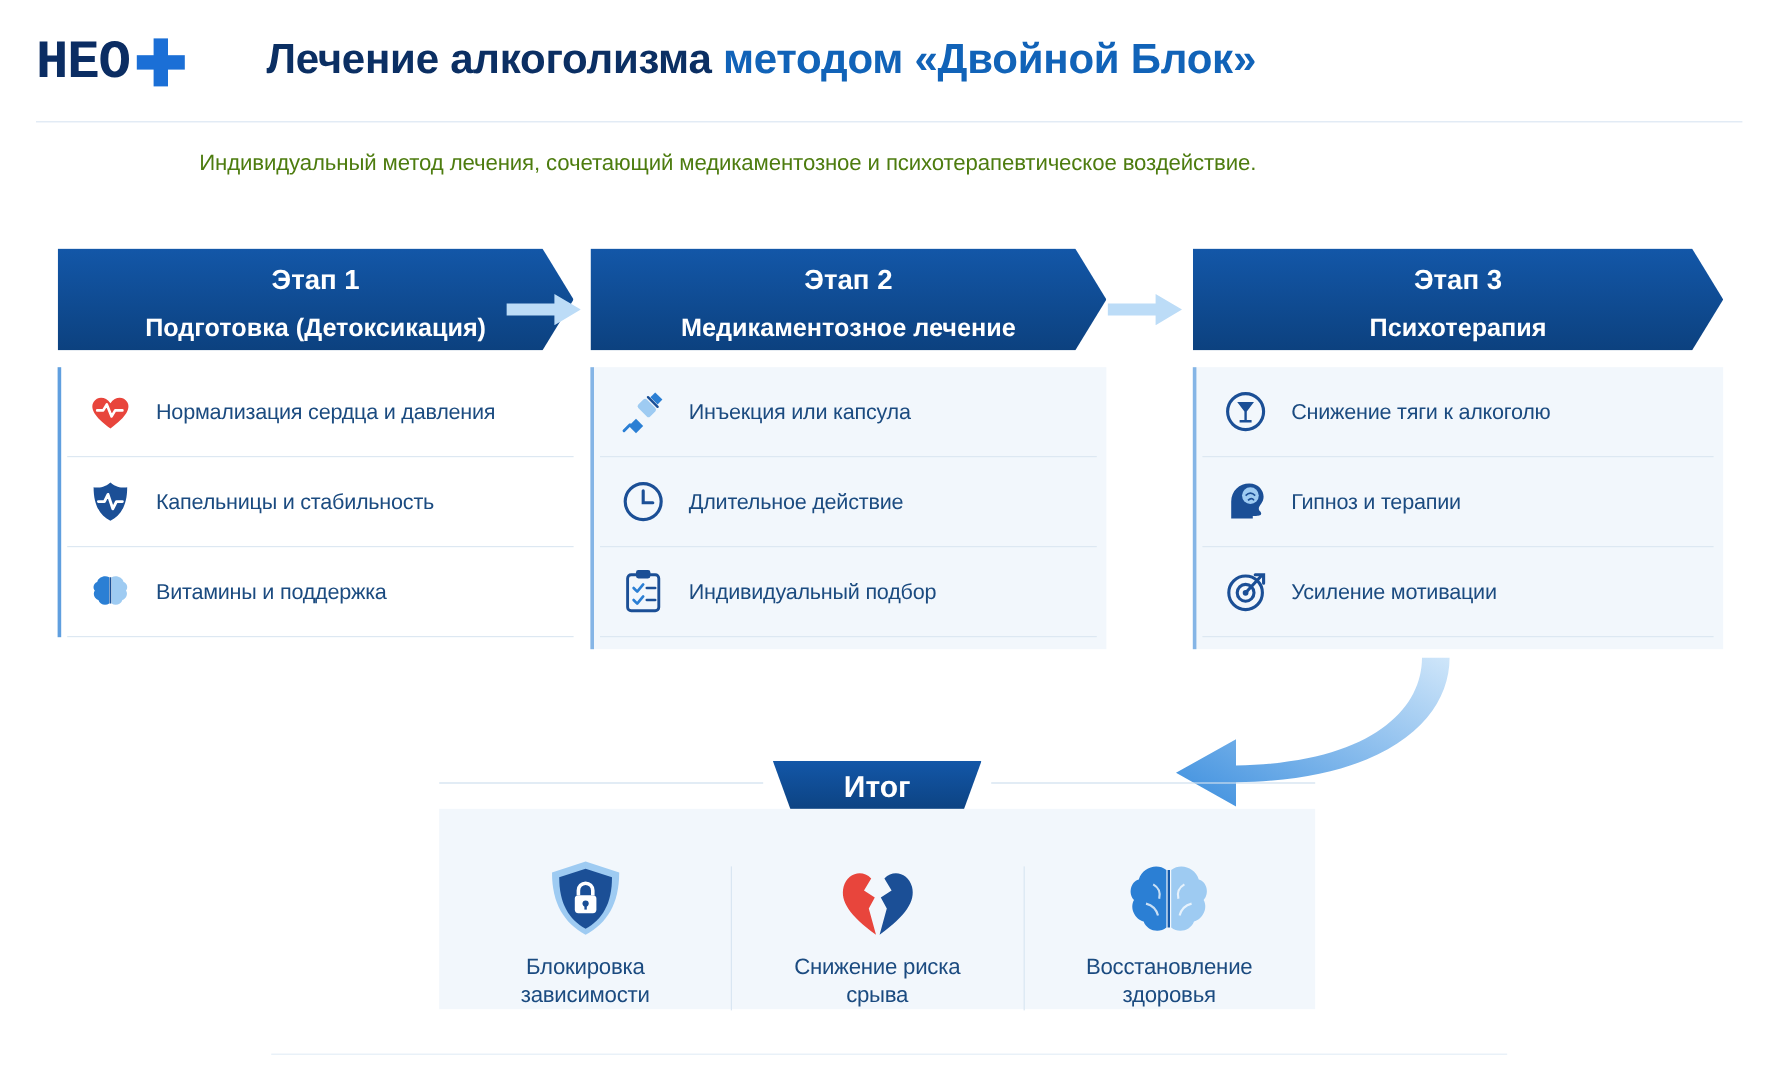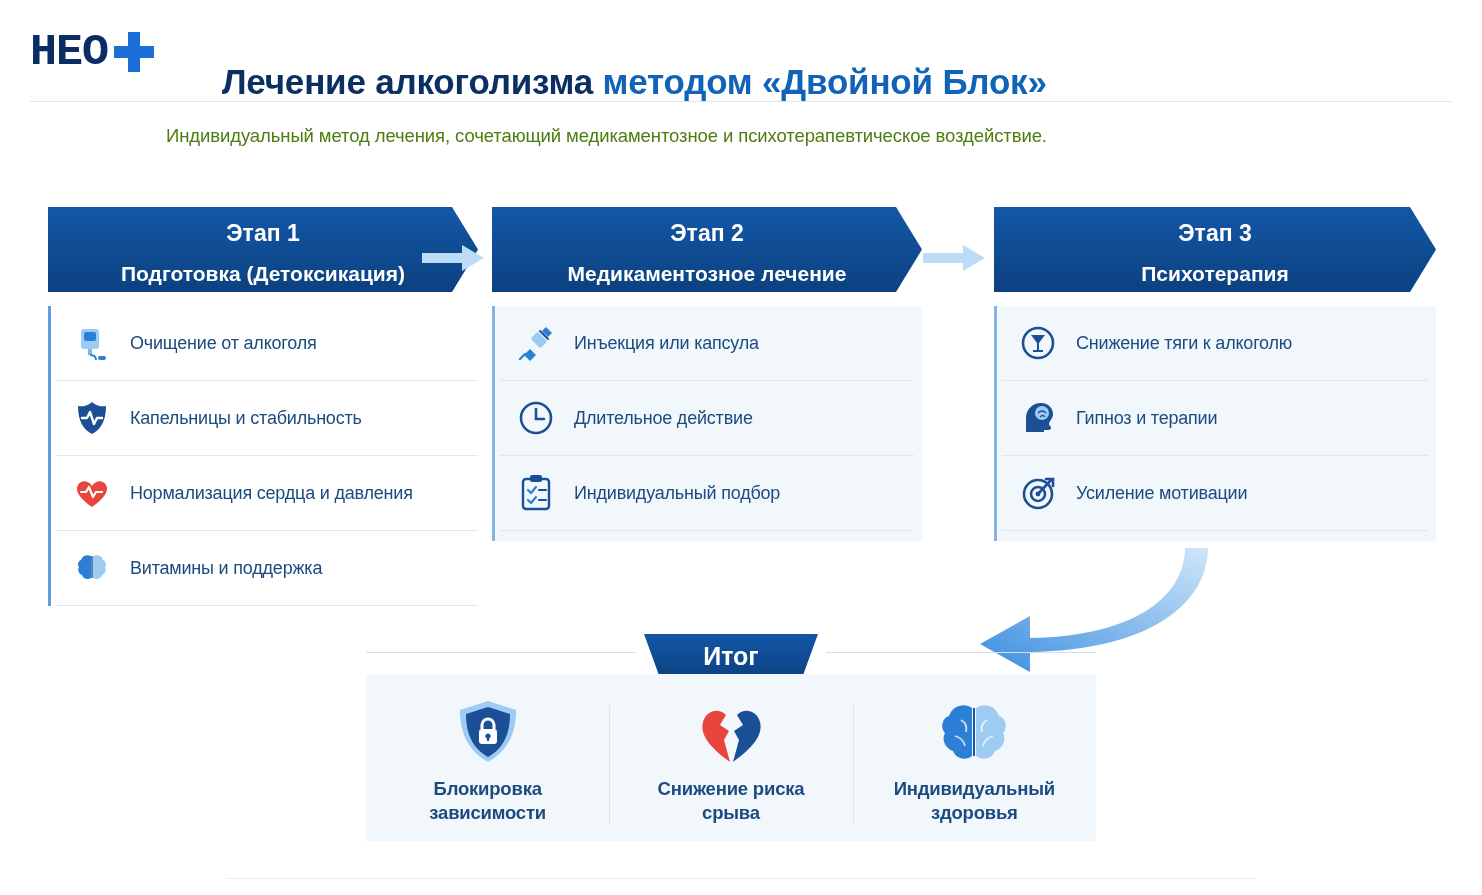--- a/index.html
+++ b/index.html
@@ -59,21 +59,20 @@
     width: 40px; height: 12px;
   }
 
   .title {
     position: absolute;
     left: 222px; top: 30px;
     font-size: 35px;
     font-weight: bold;
     white-space: nowrap;
     letter-spacing: -0.2px;
-    margin-top: 32px;
   }
   .title .dark { color: #0b2f63; }
   .title .mid  { color: #1163b8; }
 
   .header-rule {
     position: absolute;
     left: 30px; top: 101px;
     width: 1422px;
     height: 1px;
     background: #dbe7f3;
@@ -207,22 +206,21 @@
   .result-line-left  { left: 0;   width: 270px; }
   .result-line-right { right: 0;  width: 270px; }
 
   .result-card {
     position: absolute;
     left: 0; top: 44px;
     width: 730px;
     height: 167px;
     background: #f2f7fc;
     display: flex;
-    align-items: center;
-    font-weight: bold;
+    align-items: flex-end;
   }
   .result-item {
     flex: 1;
     text-align: center;
     position: relative;
     padding-top: 4px;
   }
   .result-item + .result-item::before {
     content: "";
     position: absolute;
@@ -279,51 +277,39 @@
 
 <div class="subtitle">Индивидуальный метод лечения, сочетающий медикаментозное и психотерапевтическое воздействие.</div>
 
 <div class="stage stage-1">
   <div class="stage-banner">
     <div class="st-num">Этап 1</div>
     <div class="st-name">Подготовка (Детоксикация)</div>
   </div>
   <div class="stage-body">
 
-    <div class="feature">
-      <span class="feature-icon">
-        <svg width="40" height="40" viewBox="0 0 40 40">
-          <rect x="9" y="6" width="18" height="20" rx="3" fill="#9ecbf2"></rect>
-          <rect x="12" y="9" width="12" height="9" rx="2" fill="#2b7fd4"></rect>
-          <rect x="16" y="26" width="4" height="6" fill="#7bb8ea"></rect>
-          <path d="M18 32 q6 0 6 5" stroke="#2b7fd4" stroke-width="2" fill="none"></path>
-          <rect x="26" y="33" width="8" height="4" rx="2" fill="#2b7fd4"></rect>
-        </svg>
-      </span>
-      <span class="feature-label">Очищение от алкоголя</span>
+
+    <div class="feature">
+      <span class="feature-icon">
+        <svg width="40" height="40" viewBox="0 0 40 40">
+          <path d="M20 34 C6 24 3 17 6 12 9 7 16 7 20 13 24 7 31 7 34 12 37 17 34 24 20 34z" fill="#e8453c"></path>
+          <path d="M9 19 h5 l3-5 4 10 3-5 h6" stroke="#ffffff" stroke-width="2.2" fill="none" stroke-linecap="round" stroke-linejoin="round"></path>
+        </svg>
+      </span>
+      <span class="feature-label">Нормализация сердца и давления</span>
     </div>
 
     <div class="feature">
       <span class="feature-icon">
         <svg width="40" height="40" viewBox="0 0 40 40">
           <path d="M20 4 C13 10 6 8 6 8 c0 16 6 24 14 28 8-4 14-12 14-28 0 0-7 2-14-4z" fill="#1b4f96"></path>
           <path d="M10 20 h5 l3-6 4 12 3-6 h5" stroke="#ffffff" stroke-width="2.4" fill="none" stroke-linecap="round" stroke-linejoin="round"></path>
         </svg>
       </span>
       <span class="feature-label">Капельницы и стабильность</span>
-    </div>
-
-    <div class="feature">
-      <span class="feature-icon">
-        <svg width="40" height="40" viewBox="0 0 40 40">
-          <path d="M20 34 C6 24 3 17 6 12 9 7 16 7 20 13 24 7 31 7 34 12 37 17 34 24 20 34z" fill="#e8453c"></path>
-          <path d="M9 19 h5 l3-5 4 10 3-5 h6" stroke="#ffffff" stroke-width="2.2" fill="none" stroke-linecap="round" stroke-linejoin="round"></path>
-        </svg>
-      </span>
-      <span class="feature-label">Нормализация сердца и давления</span>
     </div>
 
     <div class="feature">
       <span class="feature-icon">
         <svg width="40" height="40" viewBox="0 0 40 40">
           <path d="M19 8 c-4-2-9 0-10 4 -3 1-4 5-2 7 -2 3 0 7 3 8 1 4 6 5 9 3z" fill="#2b7fd4"></path>
           <path d="M21 8 c4-2 9 0 10 4 3 1 4 5 2 7 2 3 0 7-3 8 -1 4-6 5-9 3z" fill="#9ecbf2"></path>
           <path d="M20 8 v22" stroke="#1b4f96" stroke-width="1.4"></path>
         </svg>
       </span>
@@ -489,21 +475,21 @@
     <div class="result-item">
       <div class="result-icon">
         <svg width="86" height="72" viewBox="0 0 86 72">
           <path d="M41 12 c-8-6-20-2-23 8 -7 2-9 12-4 17 -4 7 1 16 8 18 3 8 13 10 19 5z" fill="#2b7fd4"></path>
           <path d="M45 12 c8-6 20-2 23 8 7 2 9 12 4 17 4 7-1 16-8 18 -3 8-13 10-19 5z" fill="#9ecbf2"></path>
           <path d="M43 12 v48" stroke="#1357a8" stroke-width="2" fill="none"></path>
           <path d="M30 24 q7 4 5 12 M56 24 q-7 4-5 12 M24 40 q8 2 10 10 M62 40 q-8 2-10 10" stroke="#ffffff" stroke-width="1.8" fill="none" opacity=".75"></path>
         </svg>
       </div>
       <div class="result-label">
-        <div>Индивидуальный</div>
+        <div>Восстановление</div>
         <div>здоровья</div>
       </div>
     </div>
 
   </div>
 </div>
 
 <div class="bottom-rule"></div>
 
 </body></html>

